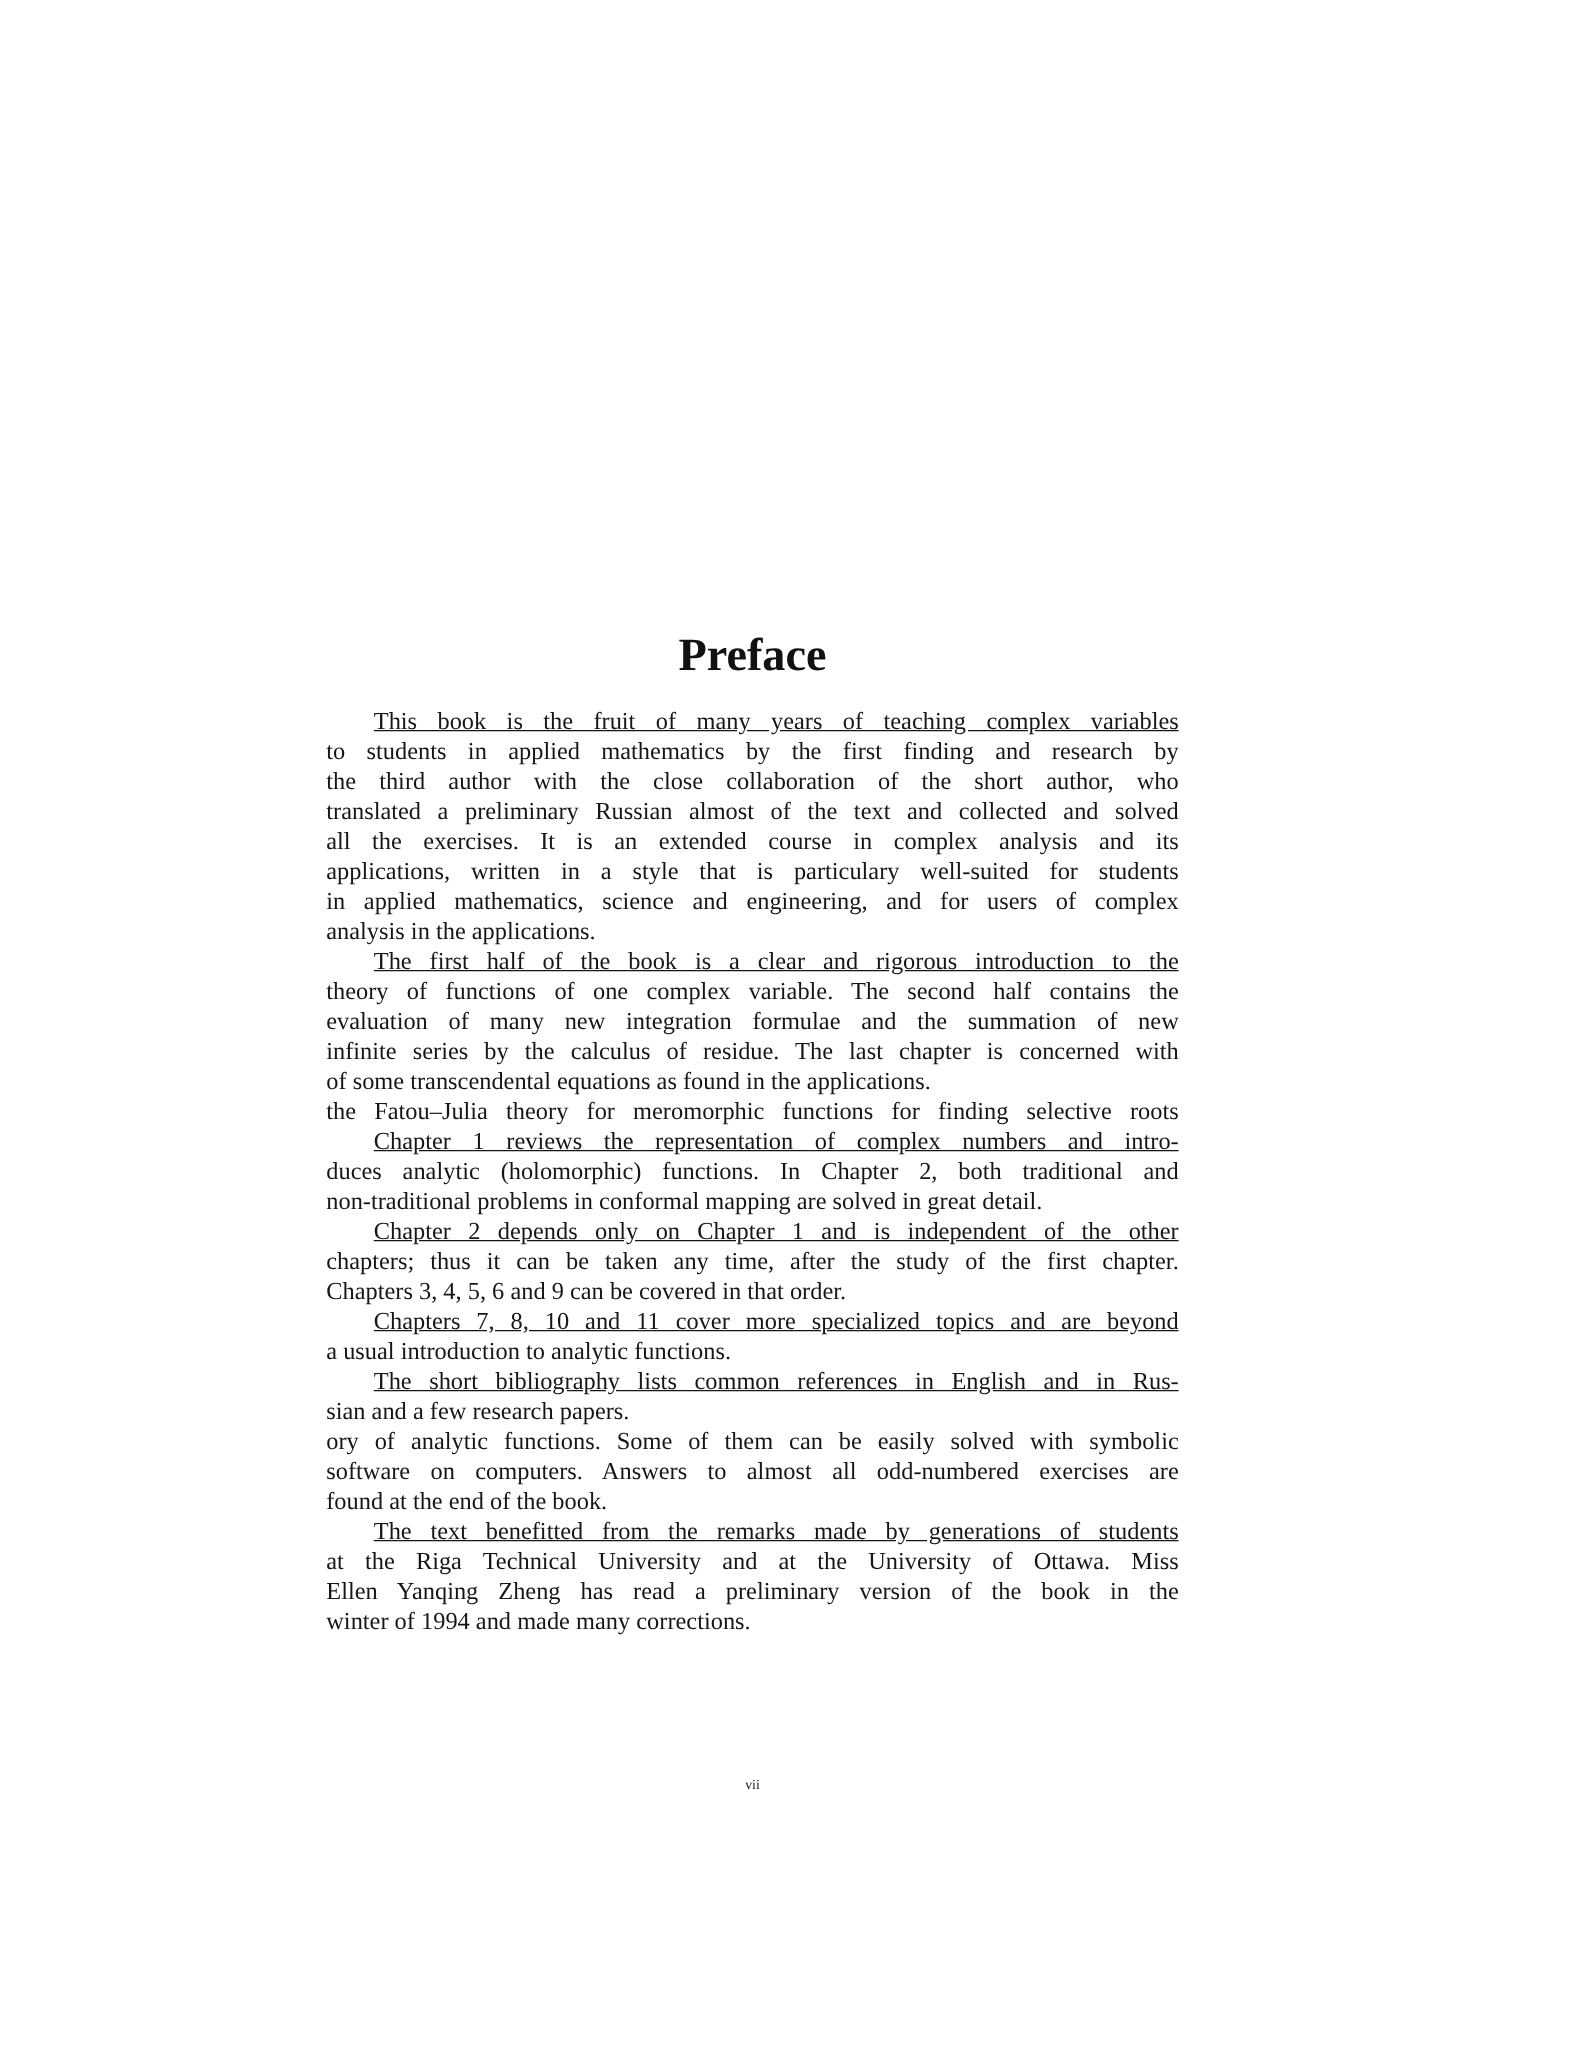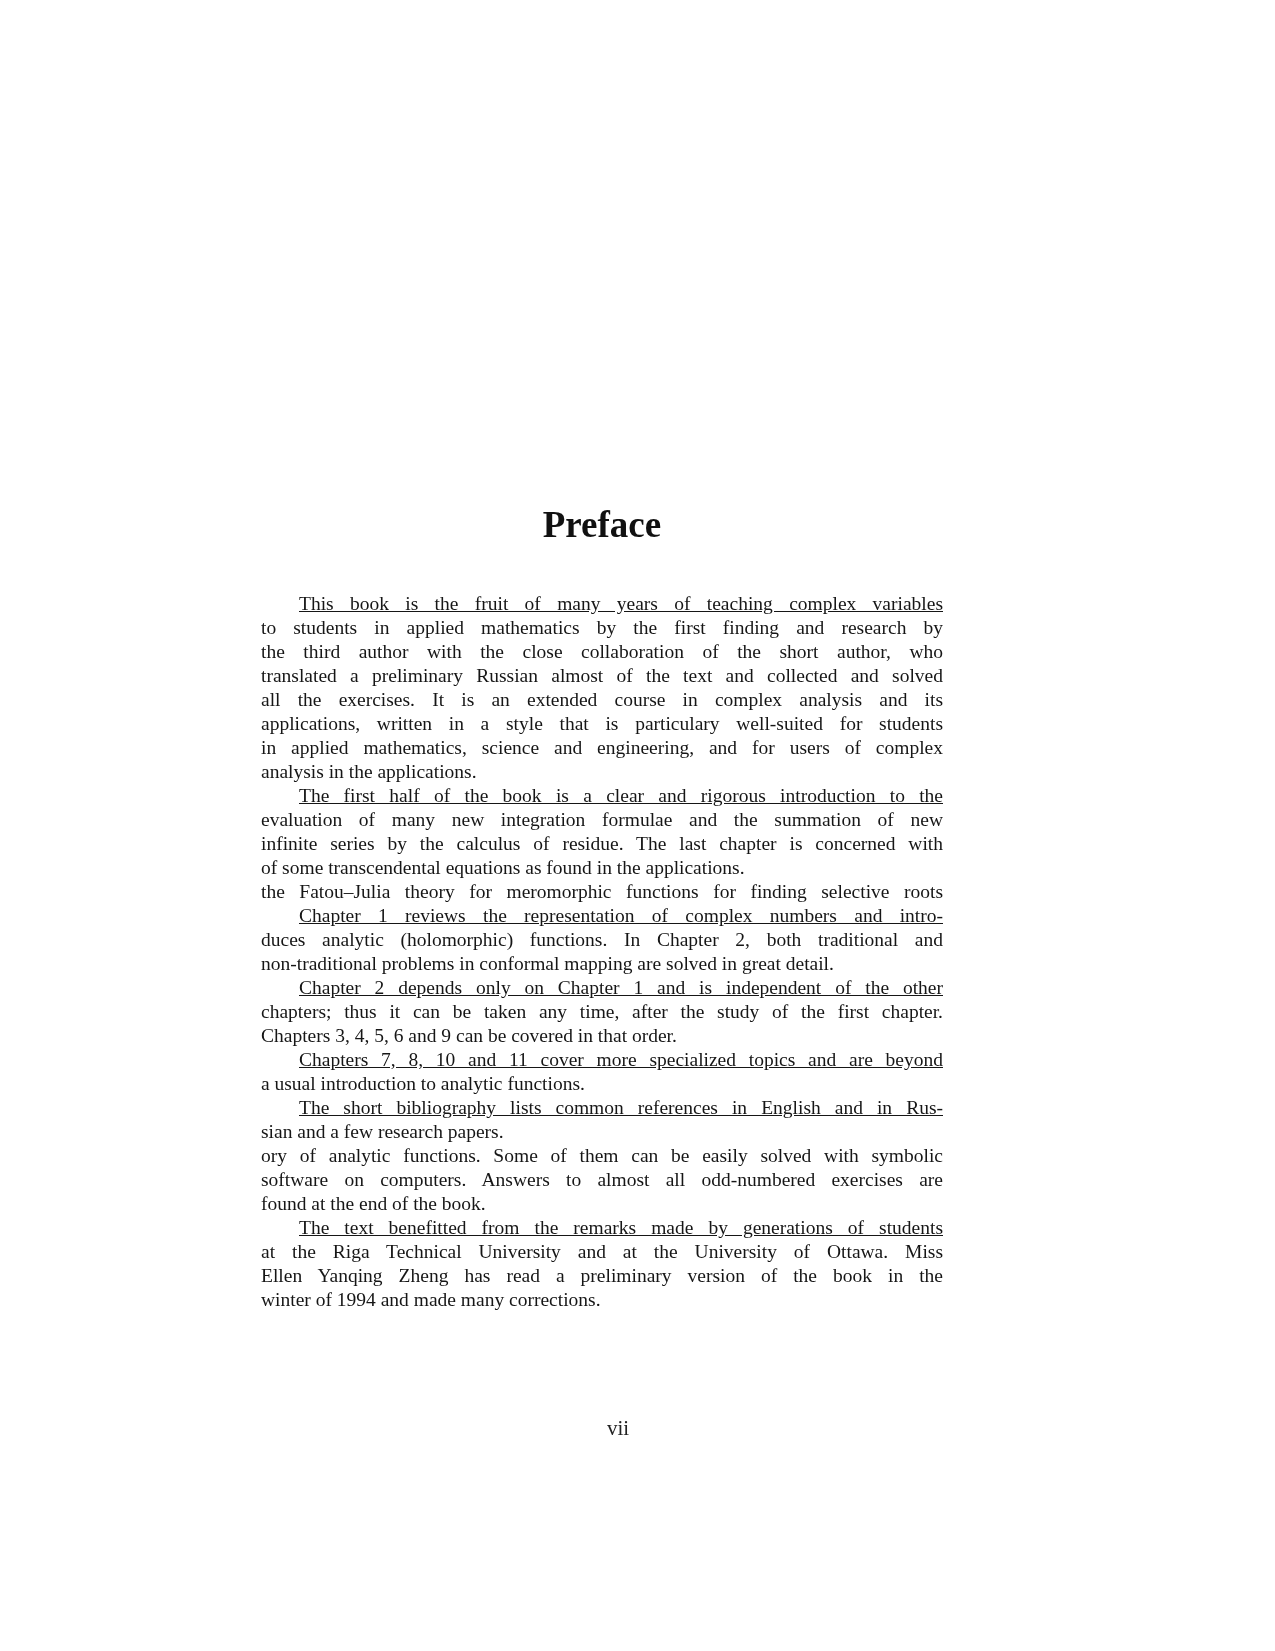--- a/index.html
+++ b/index.html
@@ -12,21 +12,21 @@
     color: #161616;
     overflow: hidden;
   }
   .column {
     position: absolute;
     left: 261px;
     top: 504px;
     width: 682px;
   }
   .title {
-    margin: 0 0 46px 0;
+    margin: 0 0 20px 0;
     font-size: 37px;
     line-height: 42px;
     font-weight: bold;
     text-align: center;
     color: #111111;
   }
   .para { margin: 0; padding: 0; }
   .line {
     font-size: 19.5px;
     line-height: 24px;
@@ -34,25 +34,25 @@
     overflow: hidden;
     text-align: justify;
     text-align-last: justify;
     text-justify: inter-word;
     white-space: normal;
   }
   .line.indent { padding-left: 38px; text-decoration: underline; }
   .line.end { text-align-last: left; }
   .folio {
     position: absolute;
-    left: 277px;
+    left: 261px;
     top: 1418px;
     width: 682px;
     text-align: center;
-    font-size: 21px;
+    font-size: 11px;
     line-height: 20px;
     color: #222222;
   }
 </style>
 </head>
 <body>
 
 <div class="page">
   <div class="column">
 
@@ -64,20 +64,21 @@
       <div class="line">the third author with the close collaboration of the short author, who</div>
       <div class="line">translated a preliminary Russian almost of the text and collected and solved</div>
       <div class="line">all the exercises. It is an extended course in complex analysis and its</div>
       <div class="line">applications, written in a style that is particulary well-suited for students</div>
       <div class="line">in applied mathematics, science and engineering, and for users of complex</div>
       <div class="line end">analysis in the applications.</div>
     </div>
 
     <div class="para">
       <div class="line indent">The first half of the book is a clear and rigorous introduction to the</div>
+      <div class="line">theory of functions of one complex variable. The second half contains the</div>
       <div class="line">evaluation of many new integration formulae and the summation of new</div>
       <div class="line">infinite series by the calculus of residue. The last chapter is concerned with</div>
       <div class="line end">of some transcendental equations as found in the applications.</div>
       <div class="line">the Fatou–Julia theory for meromorphic functions for finding selective roots</div>
     </div>
 
     <div class="para">
       <div class="line indent">Chapter 1 reviews the representation of complex numbers and intro-</div>
       <div class="line">duces analytic (holomorphic) functions. In Chapter 2, both traditional and</div>
       <div class="line end">non-traditional problems in conformal mapping are solved in great detail.</div>

